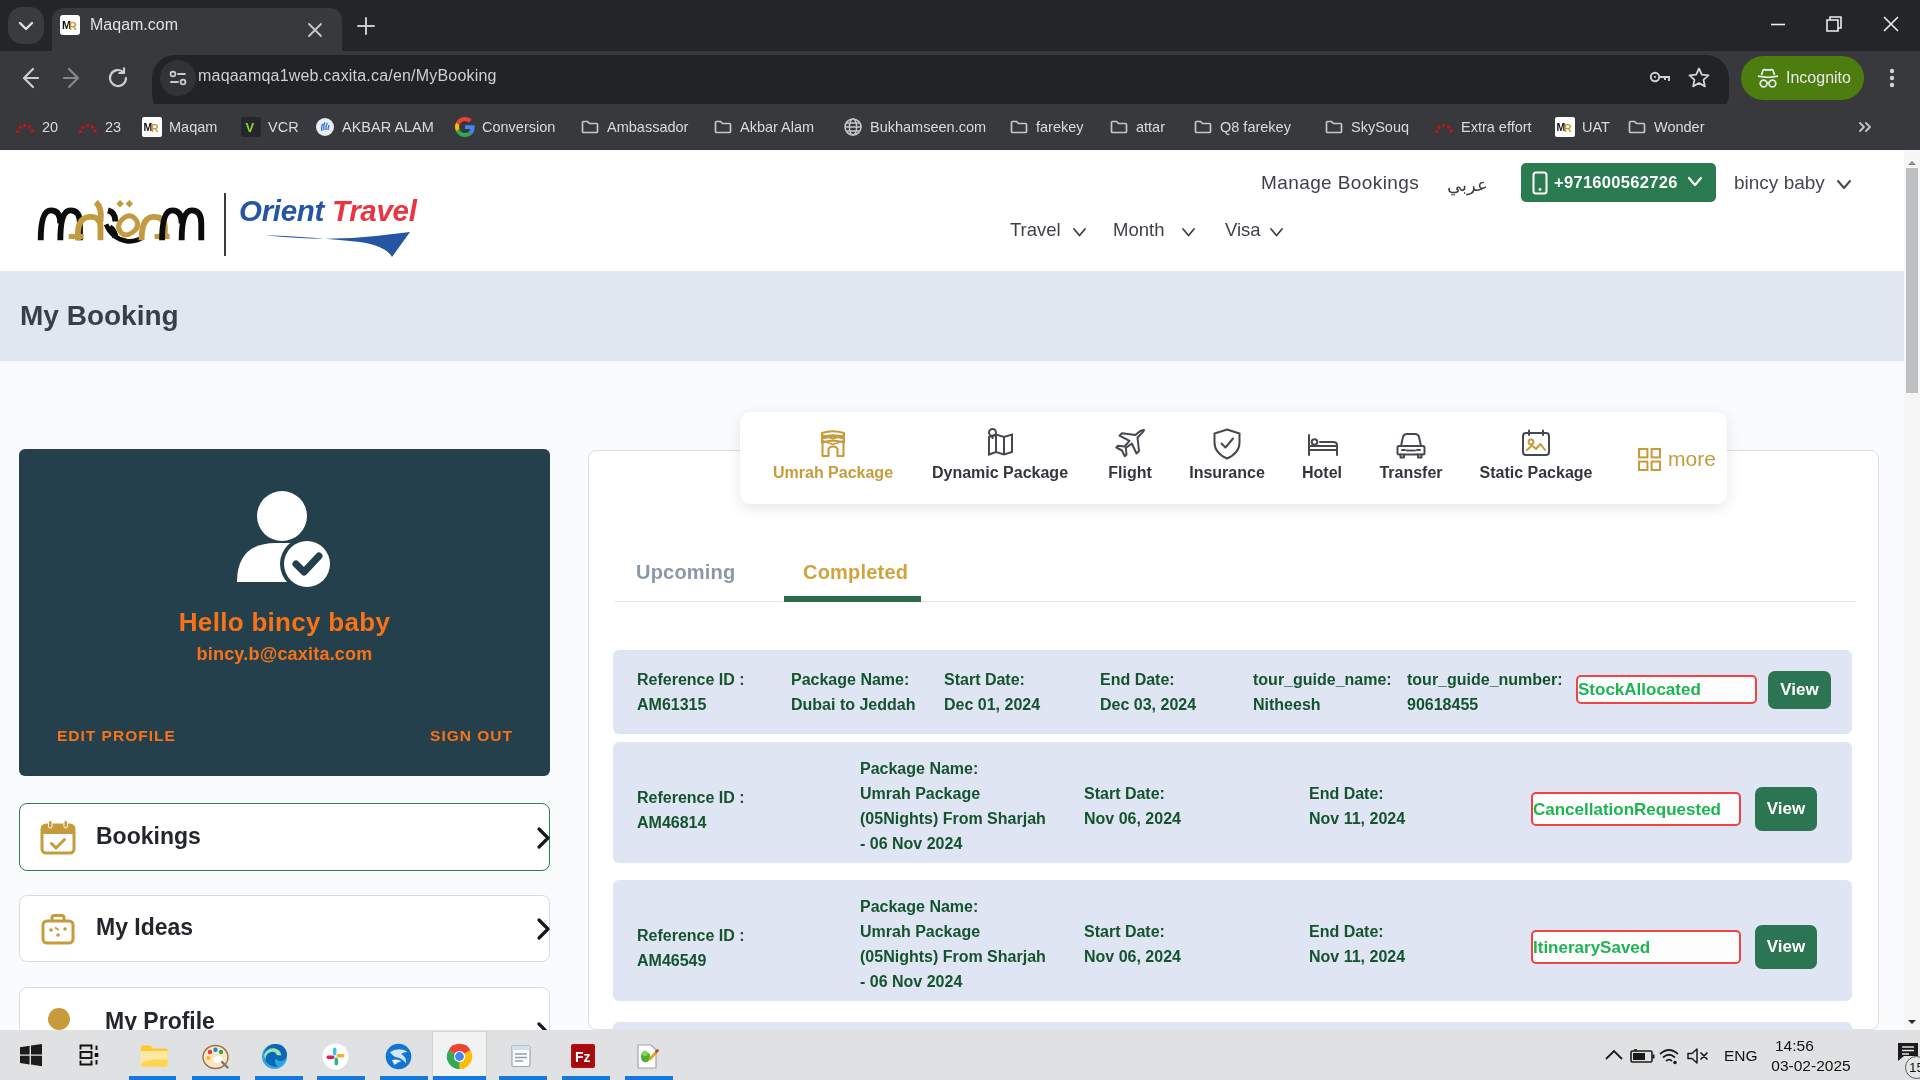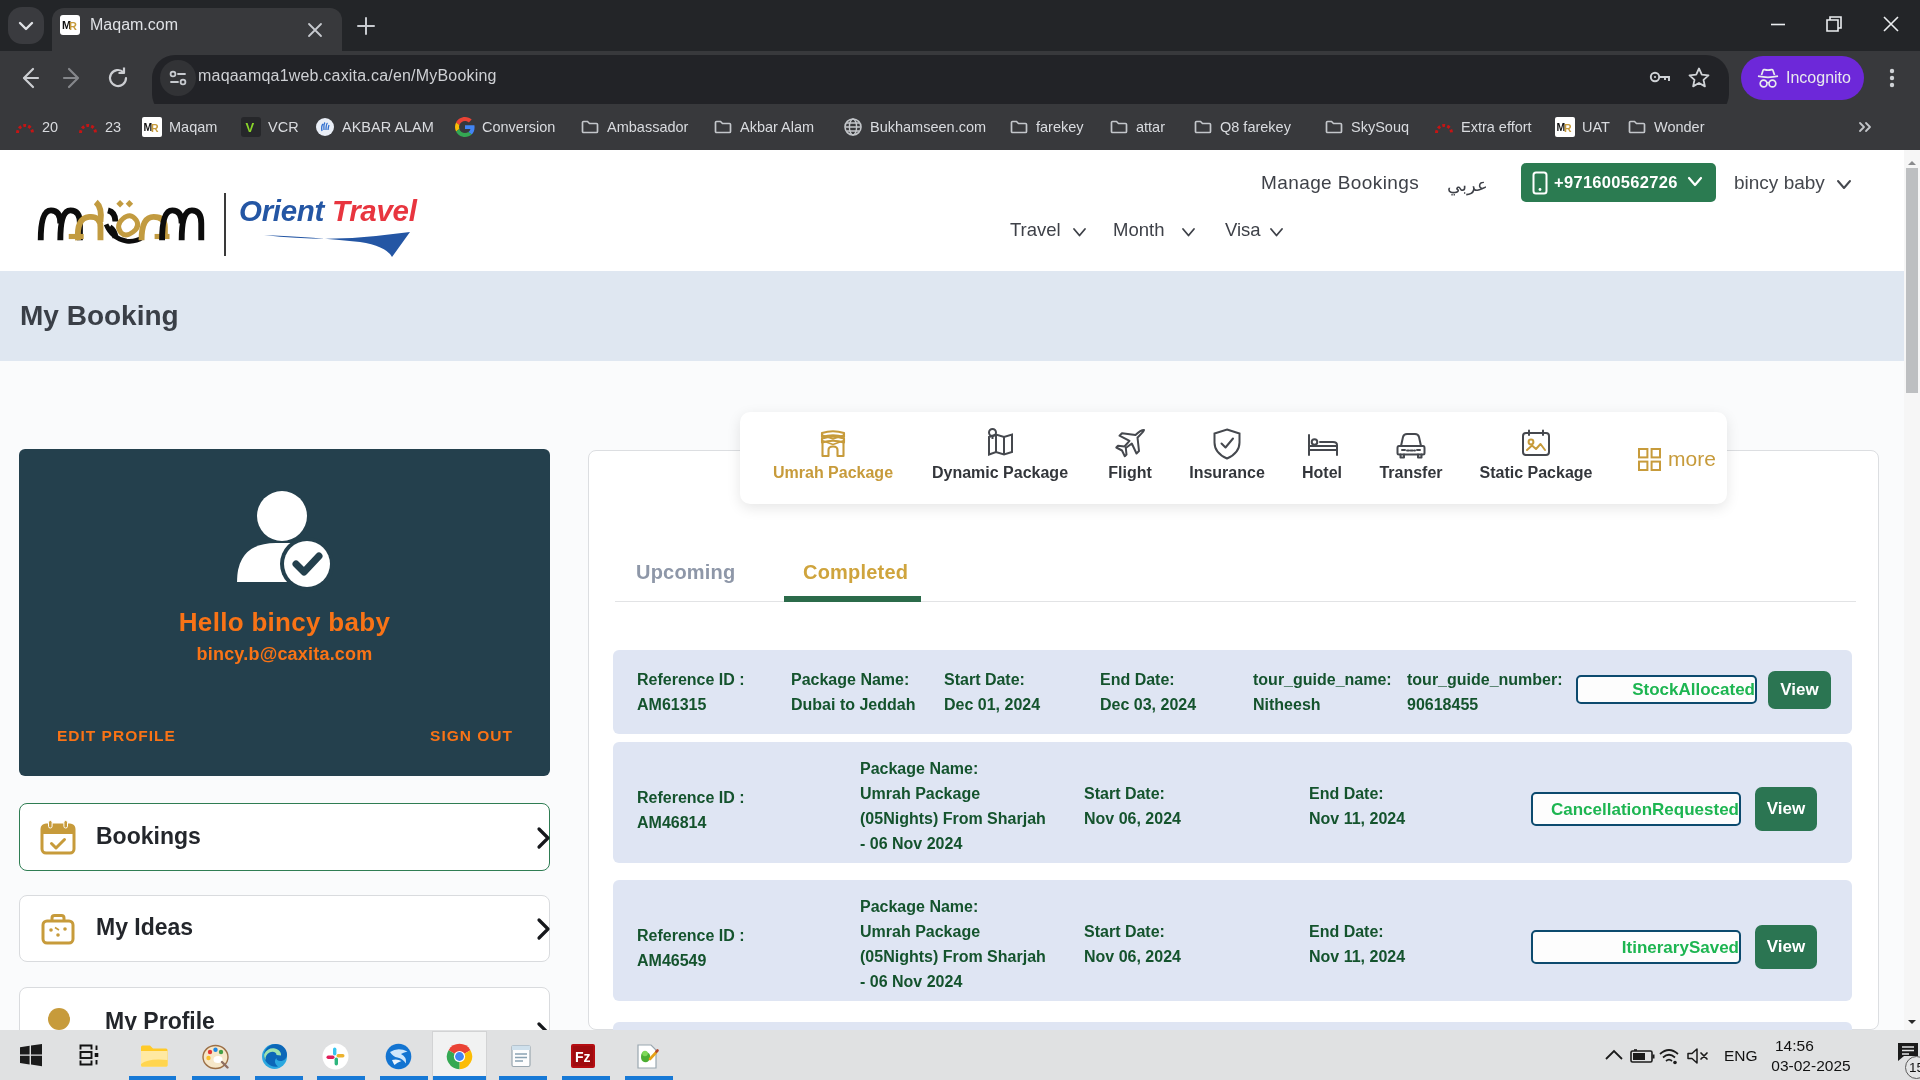--- a/index.html
+++ b/index.html
@@ -9,21 +9,21 @@
 #tabsearch { position:absolute; left:8px; top:7px; width:36px; height:37px; border-radius:14px; background:#3a3b3f; }
 #tab { position:absolute; left:52px; top:8px; width:290px; height:43px; background:#38393c; border-radius:12px 12px 0 0; }
 #tabfav { position:absolute; left:8px; top:7px; width:20px; height:20px; background:#fff; border-radius:3px; }
 #tabtitle { position:absolute; left:38px; top:8px; font-size:16px; color:#dfe1e5; }
 #newtab { position:absolute; left:352px; top:12px; width:28px; height:28px; color:#c7cacf; }
 
 #toolbar { position:absolute; left:0; top:51px; width:1920px; height:53px; background:#38393c; }
 #addrbar { position:absolute; left:152px; top:4px; width:1577px; height:62px; border-radius:23px; background:#222327; }
 #siteinfo { position:absolute; left:8px; top:5px; width:36px; height:36px; border-radius:50%; background:#323336; }
 #url { position:absolute; left:46px; top:12px; font-size:16px; color:#ced0d4; letter-spacing:0.2px; }
-#incog { position:absolute; left:1741px; top:5px; width:123px; height:44px; border-radius:22px; background:#6d28d9; color:#e8eaed; font-size:16px; }
+#incog { position:absolute; left:1741px; top:5px; width:123px; height:44px; border-radius:22px; background:#4d7c0f; color:#e8eaed; font-size:16px; }
 #incog span { position:absolute; left:45px; top:13px; }
 
 #bookmarks { position:absolute; left:0; top:104px; width:1920px; height:46px; background:#38393c; }
 .bm { position:absolute; top:0; height:46px; display:flex; align-items:center; gap:7px; color:#d9dbdf; font-size:14.5px; }
 
 #page { position:absolute; left:0; top:150px; width:1904px; height:880px; background:#fafbfc; overflow:hidden; }
 #siteheader { position:absolute; left:0; top:0; width:1904px; height:121px; background:#ffffff; }
 #band { position:absolute; left:0; top:121px; width:1904px; height:90px; background:#dfe7f1; }
 #band div { position:absolute; left:20px; top:29px; font-size:28px; font-weight:bold; color:#3a3f47; }
 
@@ -32,21 +32,21 @@
 .leftcard .lbl { position:absolute; left:76px; font-size:23px; font-weight:bold; color:#23262b; }
 .leftcard .chev { position:absolute; left:516px; }
 
 #maincard { position:absolute; left:588px; top:300px; width:1291px; height:580px; background:#fff; border:1px solid #dcdee1; border-radius:8px; }
 #selector { position:absolute; left:740px; top:262px; width:987px; height:92px; background:#fff; border-radius:10px; box-shadow:0 4px 14px rgba(0,0,0,0.10); }
 .selitem { position:absolute; top:0; height:92px; text-align:center; }
 .selitem .t { position:absolute; top:52px; width:100%; text-align:center; font-size:16px; font-weight:bold; color:#33363b; }
 
 .brow { position:absolute; left:613px; width:1239px; background:#dfe5f3; border-radius:6px; }
 .cell { position:absolute; font-size:16px; font-weight:bold; color:#14532d; line-height:25px; }
-.badge { position:absolute; background:#fdfdfd; border:2px solid #0c4a6e; border-radius:5px; color:#1db551; font-size:17px; font-weight:bold; text-align:right; }
+.badge { position:absolute; background:#fdfdfd; border:2px solid #ef4444; border-radius:5px; color:#1db551; font-size:17px; font-weight:bold; text-align:left; }
 .viewbtn { position:absolute; background:#2b7552; border-radius:7px; color:#fff; font-size:17px; font-weight:bold; text-align:center; }
 
 #scrollbar { position:absolute; left:1904px; top:150px; width:16px; height:880px; background:#f6f6f6; }
 #thumb { position:absolute; left:2px; top:18px; width:12px; height:225px; background:#bdbfc1; }
 
 #taskbar { position:absolute; left:0; top:1030px; width:1920px; height:50px; background:#e0e1e2; }
 .tbar { position:absolute; top:46px; height:4px; background:#1779d6; }
 .tray { position:absolute; color:#111; font-size:15px; }
 </style>
 </head>

